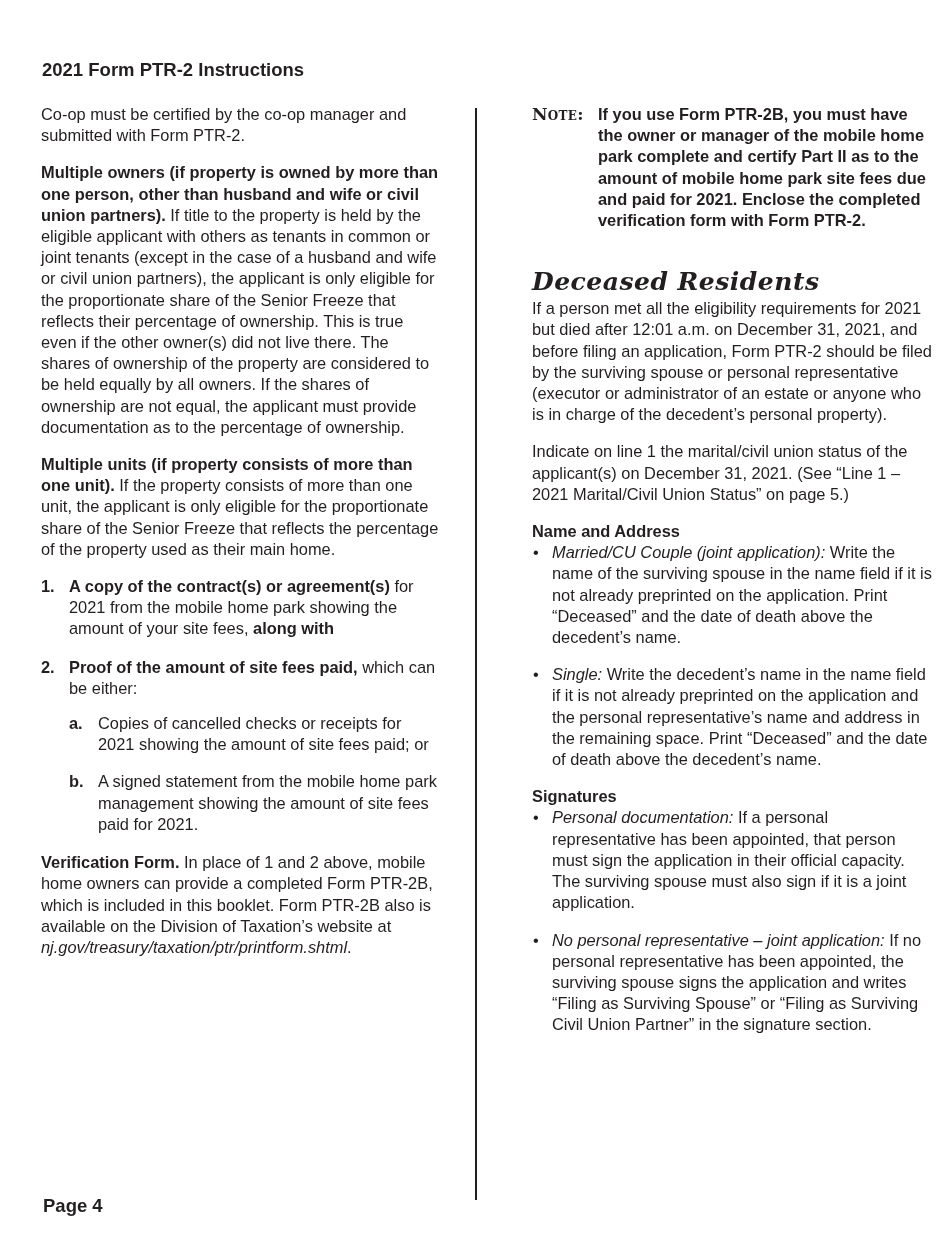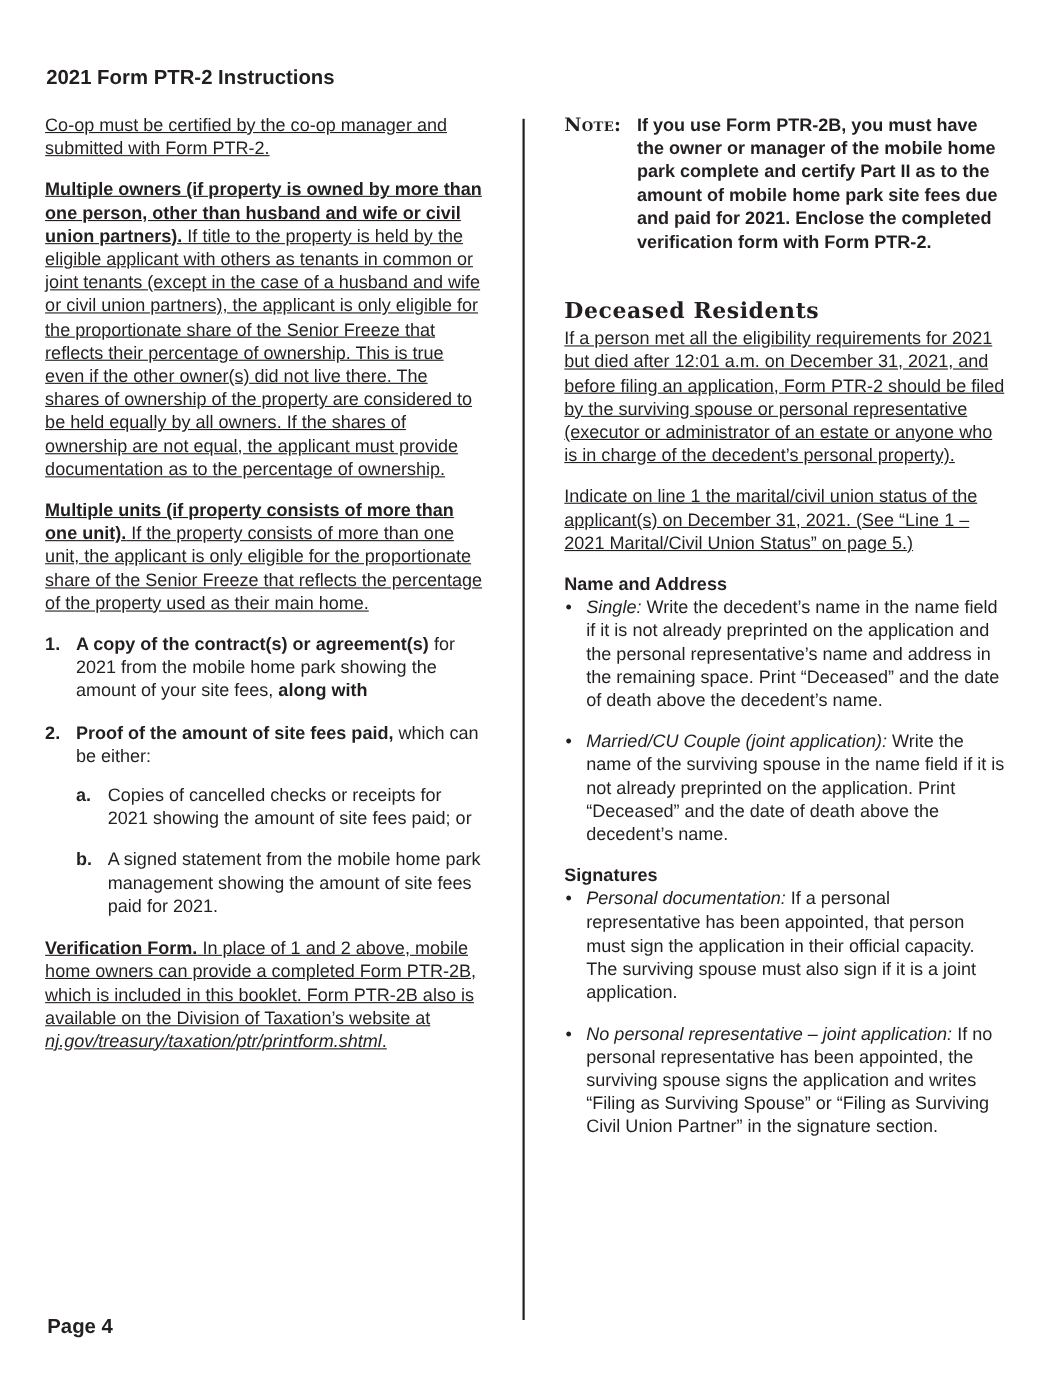--- a/index.html
+++ b/index.html
@@ -1,34 +1,34 @@
 <!DOCTYPE html>
 <html><head>
 <meta charset="utf-8">
 <style>
   html, body { margin: 0; padding: 0; background: #ffffff; }
   body { width: 950px; height: 1252px; position: relative; overflow: hidden;
          font-family: "Liberation Sans", sans-serif; color: #231f20; }
   .hdr { position: absolute; left: 42px; top: 59px; font-size: 18.5px; font-weight: bold; }
   .col { position: absolute; font-size: 16.4px; line-height: 21.2px; }
   .left { left: 41px; top: 104px; width: 400px; }
-  .right { left: 513px; top: 104px; width: 400px; }
+  .right { left: 532px; top: 104px; width: 400px; }
   .divider { position: absolute; left: 475px; top: 108px; width: 1.6px; height: 1092px; background: #231f20; }
-  p { margin: 0 0 16px 0; text-decoration: underline; }
+  p { margin: 0 0 16px 0; }
   b { font-weight: bold; }
   .sub { font-size: 18.5px; font-weight: bold; margin: 22px 0 2px 0; }
   ol.num { list-style: none; margin: 0; padding: 0; }
   ol.num > li { position: relative; padding-left: 28px; margin-bottom: 17px; }
   ol.num > li .n { position: absolute; left: 0; top: 0; font-weight: bold; }
   ol.alpha { list-style: none; margin: 14px 0 0 0; padding: 0; }
   ol.alpha > li { position: relative; padding-left: 29px; margin-bottom: 16px; }
   ol.alpha > li .n { position: absolute; left: 0; top: 0; }
   .note { position: relative; padding-left: 66px; font-weight: bold; margin-bottom: 0; }
   .note .lbl { position: absolute; left: 0; top: 0; font-family: "DejaVu Serif", "Liberation Serif", serif; font-weight: bold; font-variant: small-caps; font-size: 17px; letter-spacing: 0.3px; }
-  .big { font-family: "DejaVu Serif", "Liberation Serif", serif; font-weight: 900; font-size: 20px; letter-spacing: 0.5px; margin: 35px 0 0 0; line-height: 32px; }
+  .big { font-family: "DejaVu Serif", "Liberation Serif", serif; font-weight: 900; font-size: 25px; letter-spacing: 0.5px; margin: 35px 0 0 0; line-height: 32px; font-style: italic; }
   .rhead { font-weight: bold; margin: 0; }
   ul.bul { list-style: none; margin: 0; padding: 0; }
   ul.bul > li { position: relative; padding-left: 20px; margin-bottom: 16px; }
   ul.bul > li::before { content: "\2022"; position: absolute; left: 1px; top: 0; }
   .footer { position: absolute; left: 43px; top: 1195px; font-size: 18.5px; font-weight: bold; }
 </style>
 </head>
 <body>
 
 <div class="hdr">2021 Form PTR-2 Instructions</div>
@@ -72,22 +72,22 @@
     <span>If you use Form PTR-2B, you must have the owner or manager of the mobile home park complete and certify Part II as to the amount of mobile home park site fees due and paid for 2021. Enclose the completed verification form with Form PTR-2.</span>
   </div>
 
   <div class="big">Deceased Residents</div>
   <p>If a person met all the eligibility requirements for 2021 but died after 12:01 a.m. on December 31, 2021, and before filing an application, Form PTR-2 should be filed by the surviving spouse or personal representative (executor or administrator of an estate or anyone who is in charge of the decedent’s personal property).</p>
 
   <p>Indicate on line 1 the marital/civil union status of the applicant(s) on December 31, 2021. (See “Line 1 – 2021 Marital/Civil Union Status” on page 5.)</p>
 
   <div class="rhead">Name and Address</div>
   <ul class="bul">
+    <li><i>Married/CU Couple (joint application):</i><span> Write the name of the surviving spouse in the name field if it is not already preprinted on the application. Print “Deceased” and the date of death above the decedent’s name.</span></li>
     <li><i>Single:</i><span> Write the decedent’s name in the name field if it is not already preprinted on the application and the personal representative’s name and address in the remaining space. Print “Deceased” and the date of death above the decedent’s name.</span></li>
-    <li><i>Married/CU Couple (joint application):</i><span> Write the name of the surviving spouse in the name field if it is not already preprinted on the application. Print “Deceased” and the date of death above the decedent’s name.</span></li>
   </ul>
 
   <div class="rhead">Signatures</div>
   <ul class="bul">
     <li><i>Personal documentation:</i><span> If a personal representative has been appointed, that person must sign the application in their official capacity. The surviving spouse must also sign if it is a joint application.</span></li>
     <li><i>No personal representative – joint application:</i><span> If no personal representative has been appointed, the surviving spouse signs the application and writes “Filing as Surviving Spouse” or “Filing as Surviving Civil Union Partner” in the signature section.</span></li>
   </ul>
 </div>
 
 <div class="footer">Page 4</div>

